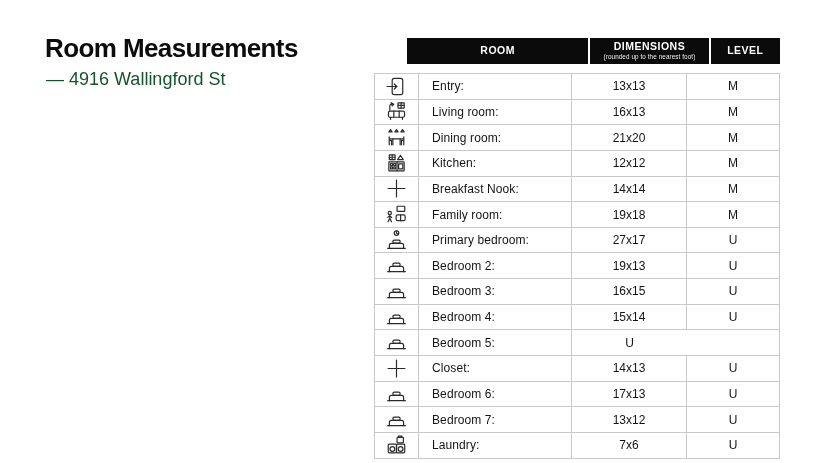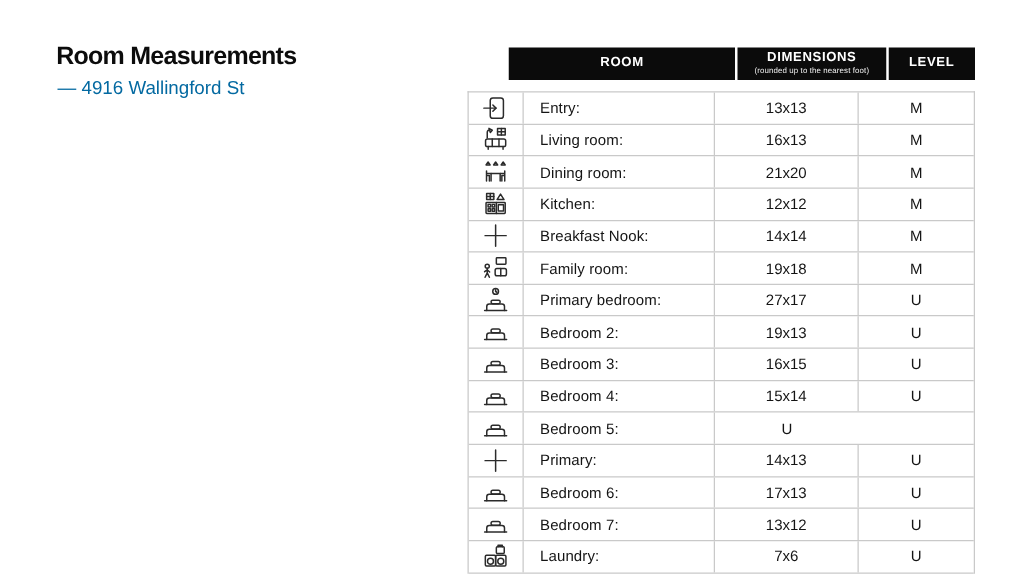--- a/index.html
+++ b/index.html
@@ -7,26 +7,26 @@
   body {
     width: 825px; height: 463px;
     position: relative; overflow: hidden;
     font-family: "Liberation Sans", sans-serif;
     color: #111;
   }
 
   
   .title-block { position: absolute; left: 45px; top: 34px; }
   .page-title {
-    font-size: 20px; font-weight: bold; letter-spacing: -0.6px;
+    font-size: 26px; font-weight: bold; letter-spacing: -0.6px;
     color: #0c0c0c; line-height: 1.1;
   }
   .page-subtitle {
     margin-top: 6px; margin-left: 1px;
-    font-size: 15px; font-weight: 400; color: #0369a1;
+    font-size: 18px; font-weight: 400; color: #14532d;
   }
 
   
   .table-wrap { position: absolute; left: 374px; top: 38px; width: 406px; }
 
   .thead { display: flex; gap: 2px; height: 26px; padding-left: 33px; }
   .th {
     background: #0b0b0b; color: #ffffff;
     display: flex; flex-direction: column;
     align-items: center; justify-content: center;
@@ -266,21 +266,21 @@
     <div class="td td-room">Bedroom 5:</div>
     <div class="td td-level">U</div>
   </div>
 
   <div class="tr">
     <div class="td td-icon">
       <svg class="icon" width="23" height="23" viewBox="0 0 24 24">
             <use href="#plus-icon"></use>
           </svg>
     </div>
-    <div class="td td-room">Primary:</div>
+    <div class="td td-room">Closet:</div>
     <div class="td td-dims">14x13</div>
     <div class="td td-level">U</div>
   </div>
 
   <div class="tr">
     <div class="td td-icon">
       <svg class="icon" width="23" height="23" viewBox="0 0 24 24">
             <use href="#bed-icon"></use>
           </svg>
     </div>

